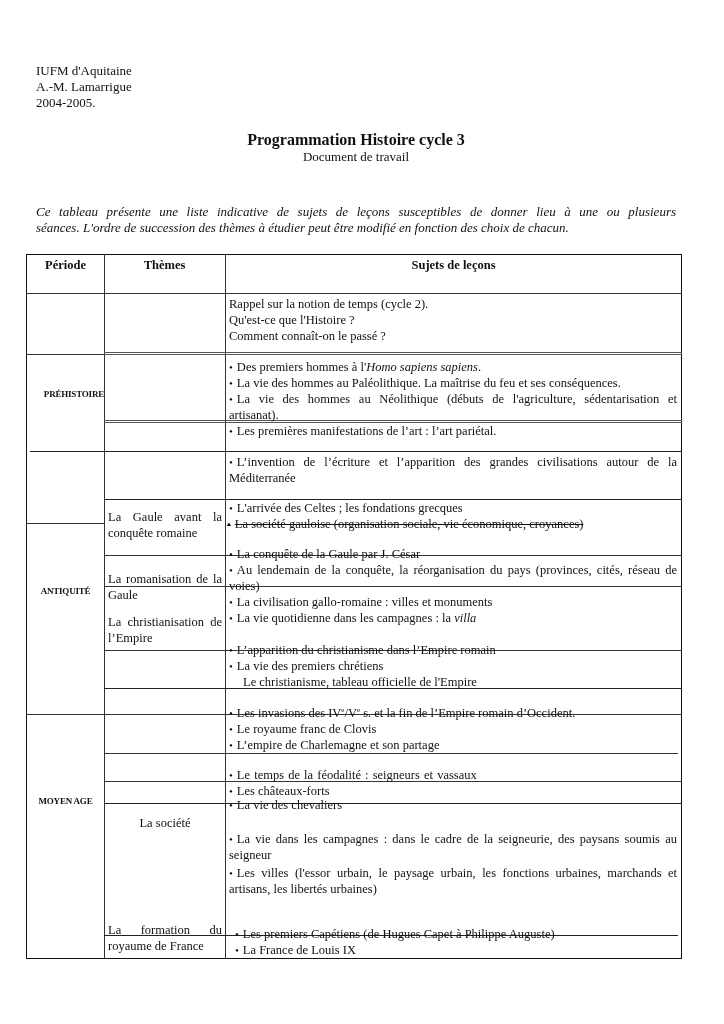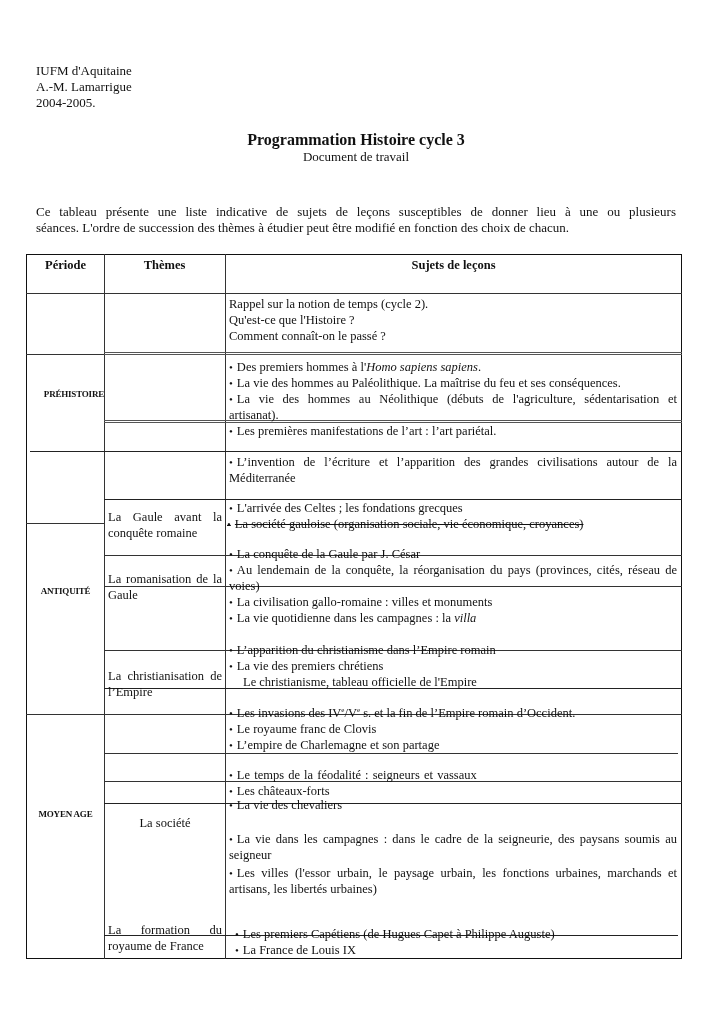--- a/index.html
+++ b/index.html
@@ -3,21 +3,21 @@
   <meta charset="utf-8">
   <style>
     * { margin: 0; padding: 0; box-sizing: border-box; }
     html, body { width: 724px; height: 1024px; background: #ffffff; overflow: hidden; }
     body { position: relative; font-family: "Liberation Serif", "DejaVu Serif", serif; color: #111; font-size: 12.5px; line-height: 15.5px; }
     .abs { position: absolute; }
     .header-line { left: 36px; font-size: 13px; line-height: 15.5px; }
     .title { left: 0; width: 724px; text-align: center; }
     .doc-title { top: 132px; font-size: 16px; font-weight: bold; left: -6px; }
     .doc-subtitle { top: 149px; font-size: 13px; left: -6px; }
-    .intro { left: 36px; top: 204px; width: 640px; text-align: justify; font-size: 13px; line-height: 16px; }
+    .intro { left: 36px; top: 204px; width: 640px; text-align: justify; font-size: 13px; line-height: 16px; font-style: italic; }
 
     
     .tbl { left: 26px; top: 254px; width: 656px; height: 705px; border: 1.5px solid #111; }
     .hline { position: absolute; height: 0; border-top: 1px solid #333; }
     .hline.thick { border-top: 1.5px solid #222; }
     .hline.dbl { border-top: 3px double #555; }
     .vline { position: absolute; width: 0; border-left: 1px solid #333; }
 
     .hdr { position: absolute; top: 258px; font-weight: bold; font-size: 12.5px; text-align: center; }
     .period { position: absolute; left: 27px; width: 77px; text-align: center; font-weight: bold; font-size: 9px; letter-spacing: -0.2px; }
@@ -100,28 +100,28 @@
 </div>
 
 <div class="theme" style="top:571px;">La romanisation de la Gaule</div>
 <div class="subj just" style="top:546px;">
   <div class="bullet">La conquête de la Gaule par J. César</div>
   <div class="bullet just" style="word-spacing:1px;">Au lendemain de la conquête, la réorganisation du pays (provinces, cités, réseau de voies)</div>
   <div class="bullet">La civilisation gallo-romaine : villes et monuments</div>
   <div class="bullet"><span>La vie quotidienne dans les campagnes : la </span><i>villa</i></div>
 </div>
 
-<div class="theme" style="top:668px;">La christianisation de l’Empire</div>
+<div class="theme" style="top:614px;">La christianisation de l’Empire</div>
 <div class="subj" style="top:642px;">
   <div class="bullet">L’apparition du christianisme dans l’Empire romain</div>
   <div class="bullet">La vie des premiers chrétiens</div>
   <div style="padding-left:14px;">Le christianisme, tableau officielle de l'Empire</div>
 </div>
 
-<div class="period" style="top:794px;margin-top:13px;">MOYEN AGE</div>
+<div class="period" style="top:794px;">MOYEN AGE</div>
 
 <div class="subj" style="top:705px;">
   <div class="bullet"><span>Les invasions des IV</span><sup>e</sup><span>/V</span><sup>e</sup><span> s. et la fin de l’Empire romain d’Occident.</span></div>
   <div class="bullet">Le royaume franc de Clovis</div>
   <div class="bullet">L’empire de Charlemagne et son partage</div>
 </div>
 
 <div class="subj" style="top:767px;">
   <div class="bullet" style="word-spacing:1px;">Le temps de la féodalité : seigneurs et vassaux</div>
   <div class="bullet">Les châteaux-forts</div>

